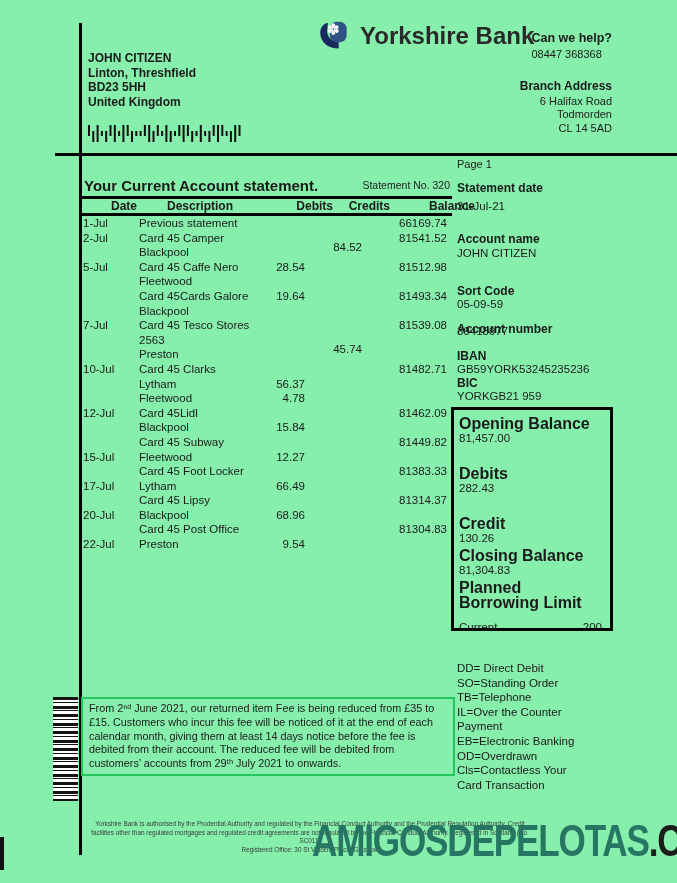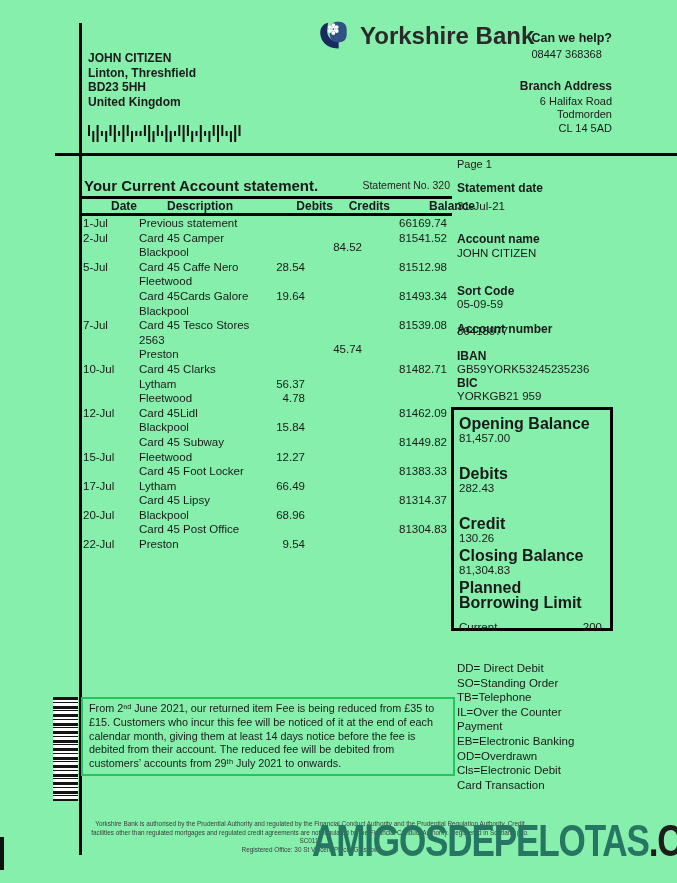--- a/index.html
+++ b/index.html
@@ -376,21 +376,21 @@
   </div>
 
   <div class="legend">
       <div>DD= Direct Debit</div>
       <div>SO=Standing Order</div>
       <div>TB=Telephone</div>
       <div>IL=Over the Counter</div>
       <div>Payment</div>
       <div>EB=Electronic Banking</div>
       <div>OD=Overdrawn</div>
-      <div>Cls=Electronic Debit</div>
+      <div>Cls=Contactless Your</div>
       <div>Card Transaction</div>
     </div>
 
   <div class="barcode-v"></div>
   <div class="notice">From 2ⁿᵈ June 2021, our returned item Fee is being reduced from £35 to £15. Customers who incur this fee will be noticed of it at the end of each calendar month, giving them at least 14 days notice before the fee is debited from their account. The reduced fee will be debited from customers’ accounts from 29ᵗʰ July 2021 to onwards.</div>
 
   <div class="smallprint">
     <div>Yorkshire Bank is authorised by the Prudential Authority and regulated by the Financial Conduct Authority and the Prudential Regulation Authority. Credit</div>
     <div>facilities other than regulated mortgages and regulated credit agreements are not regulated by the Financial Conduct Authority. Registered in Scotland (No. SC011)</div>
     <div>Registered Office: 30 St Vincent Place, Glasgow</div>

